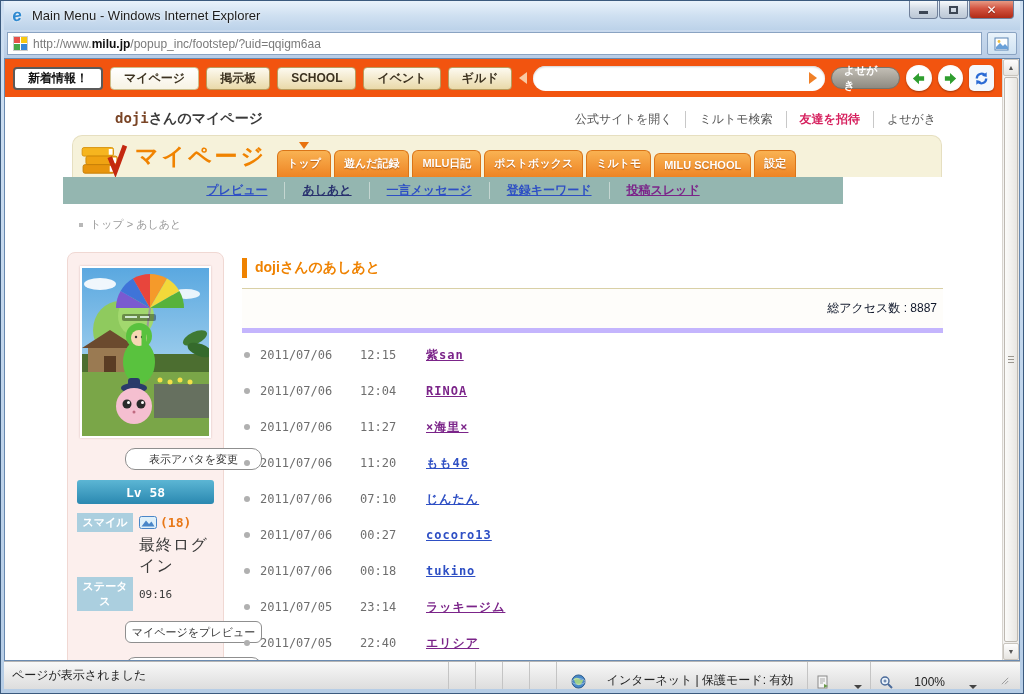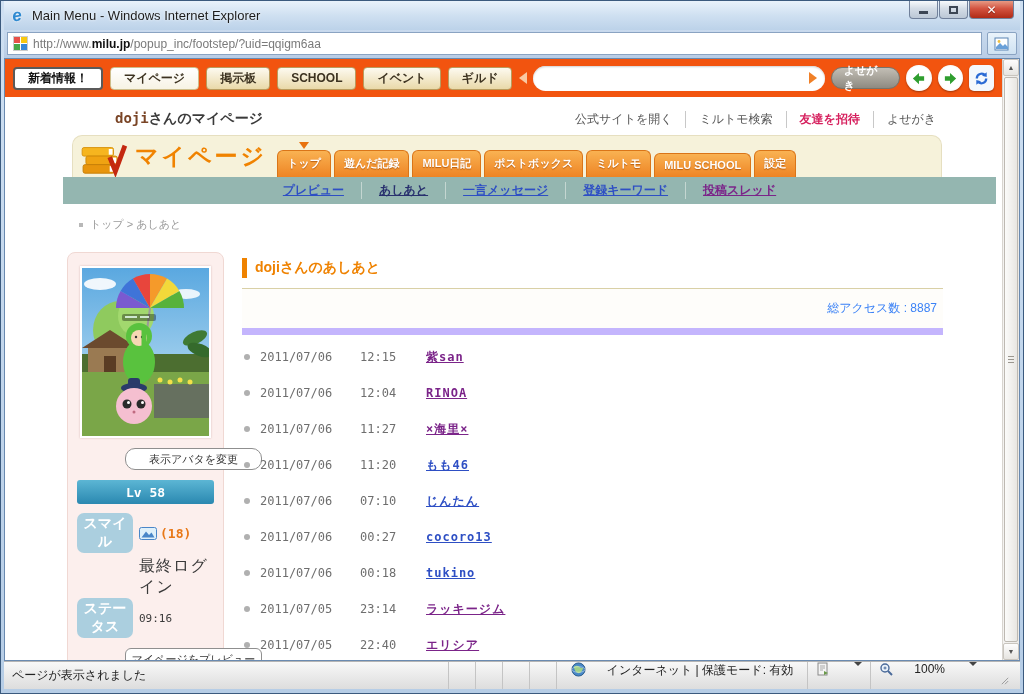--- a/index.html
+++ b/index.html
@@ -94,21 +94,21 @@
     border:1px solid #e6dfc0; border-bottom:none; border-radius:10px 10px 0 0;
     display:flex; align-items:flex-end; padding:0 6px; }
   .logo-text { color:#f08300; font-size:23px; font-weight:bold; letter-spacing:3px; margin:0 10px 5px 6px; }
   .logo-tabs { display:flex; align-items:flex-end; gap:3px; }
   .ltab { position:relative; background:linear-gradient(#f9b252,#ee8424); color:#fff; font-weight:bold;
     font-size:11px; padding:5px 9px 6px; border-radius:6px 6px 0 0; border:1px solid #da7518; border-bottom:none;
     white-space:nowrap; text-shadow:0 1px 1px #b85f10; }
   .tab-marker { position:absolute; top:-9px; left:50%; margin-left:-5px; width:0; height:0;
     border-left:5px solid transparent; border-right:5px solid transparent; border-top:7px solid #e8720e; }
 
-  .teal-bar { width:933px; margin-left:58px; height:27px; background:var(--teal-bar,#94B6B0);
+  .teal-bar { width:780px; margin-left:58px; height:27px; background:var(--teal-bar,#94B6B0);
     display:flex; align-items:center; justify-content:center; font-size:12px; font-weight:bold; }
   .teal-bar a { color:var(--link-blue,#2E4FC4); text-decoration:underline; padding:0 17px;
     border-right:1px solid #c4d6d1; cursor:pointer; white-space:nowrap; }
   .teal-bar a:last-child { border-right:none; }
   .teal-bar a.sn-current { color:#28306e; }
   .teal-bar a.sn-visited { color:var(--link-visited,#7B2489); }
 
   .breadcrumb { margin:13px 0 0 74px; font-size:11px; color:#9a9a9a; display:flex; align-items:center; gap:7px; }
   .bc-bullet { width:4px; height:4px; background:#b8b8b8; }
 
@@ -118,51 +118,51 @@
   .sidebar { width:157px; background:var(--sidebar-pink,#FCEFED); border:1px solid #f0d8d3;
     border-radius:8px; padding:13px 9px; }
   .avatar-frame { border:2px solid #fff; box-shadow:0 0 2px #d8bcb8; width:131px; margin:0 auto; display:block; }
   .side-btn { display:block; width:100%; height:22px; margin-top:10px; background:#fff; border:1px solid #8f8f8f;
     border-radius:10px; font-size:11px; color:#333; text-align:center; line-height:20px; cursor:pointer;
     font-family:"Liberation Sans",sans-serif;margin-left:48px; }
   .level-bar { margin-top:10px; height:24px; border-radius:3px; background:linear-gradient(#5cb6d4,#2a88b0);
     color:#fff; font-weight:bold; font-size:13px; display:flex; align-items:center; justify-content:center;
     font-family:"DejaVu Sans Mono",monospace; }
   .stats { display:grid; grid-template-columns:56px 1fr; column-gap:6px; margin-top:9px; align-items:center; }
-  .stat-label { background:#abcfdf; color:#fff; font-size:14px; font-weight:bold; text-align:center;
-    padding:2px 0; border-radius:7px; }
+  .stat-label { background:#abcfdf; color:#fff; font-size:11px; font-weight:bold; text-align:center;
+    padding:2px 0; border-radius:0; }
   .smile-val { display:flex; align-items:center; gap:3px; }
   .smile-count { color:#e87818; font-weight:bold; font-size:13px; font-family:"DejaVu Sans Mono",monospace; }
   .lastlogin-label { grid-column:2; font-size:16px; color:#3a3a3a; letter-spacing:1px; margin-top:3px; }
   .lastlogin-time { font-size:11px; color:#3a3a3a; font-family:"DejaVu Sans Mono",monospace; }
   .gold-box { margin-top:9px; background:#fff; border:1px solid #c9c9c9; border-radius:4px; height:50px;
     padding:5px 7px; }
   .gold-label { color:#4a78c8; font-weight:bold; font-size:12px; }
 
   
   .main-col { flex:1; padding-top:6px; }
   .main-title { color:var(--accent-orange,#EF8200); font-weight:bold; font-size:14px;
     border-left:5px solid var(--accent-orange,#EF8200); padding:1px 0 1px 8px; }
   .title-rule { border-bottom:1px solid #d9d0a6; margin-top:10px; }
-  .access-row { text-align:right; color:#3b82f6; font-size:12px; padding:11px 6px; border-bottom:7px solid #c4b5fd;
+  .access-row { text-align:right; color:#0f172a; font-size:12px; padding:11px 6px; border-bottom:5px solid #c4b5fd;
     background:#fefdfa; }
   .entries { padding-top:4px; }
   .entry { display:flex; align-items:center; height:36px; font-size:12px; }
   .entry-bullet { width:6px; height:6px; border-radius:50%; background:#b0b0b0; margin:0 10px 0 2px; }
   .entry-date { width:86px; color:#6e6e6e; font-family:"DejaVu Sans Mono",monospace; }
   .entry-time { width:46px; margin-left:14px; color:#6e6e6e; font-family:"DejaVu Sans Mono",monospace; }
   .entry-name { margin-left:20px; font-weight:bold; text-decoration:underline; cursor:pointer;
     color:var(--link-blue,#2E4FC4); font-family:"DejaVu Sans Mono","Liberation Sans",monospace; letter-spacing:1px; }
   .entry-name.visited { color:var(--link-visited,#7B2489); }
 
   
   .statusbar { height:28px; background:linear-gradient(#f8f8f8,#dddddd); border-top:1px solid #b4b4b4;
     display:flex; align-items:center; font-size:12px; color:#222; padding:0 0 0 8px; }
   .sb-msg { flex:1; }
-  .seg { height:100%; border-left:1px solid #c4c4c4; display:flex; align-items:flex-start; padding:0 8px; gap:21px; }
+  .seg { height:100%; border-left:1px solid #c4c4c4; display:flex; align-items:flex-end; padding:0 8px; gap:21px; }
   .seg.empty { width:27px; padding:0; }
   .zone-seg { padding:0 14px; }
   .dd-arrow { width:0; height:0; border-left:4px solid transparent; border-right:4px solid transparent;
     border-top:4px solid #444; margin-left:3px; }
   .grip { width:14px; height:100%; display:flex; align-items:flex-end; justify-content:flex-end; padding:3px; }
 </style>
 </head>
 <body>
 
 <div class="window">

